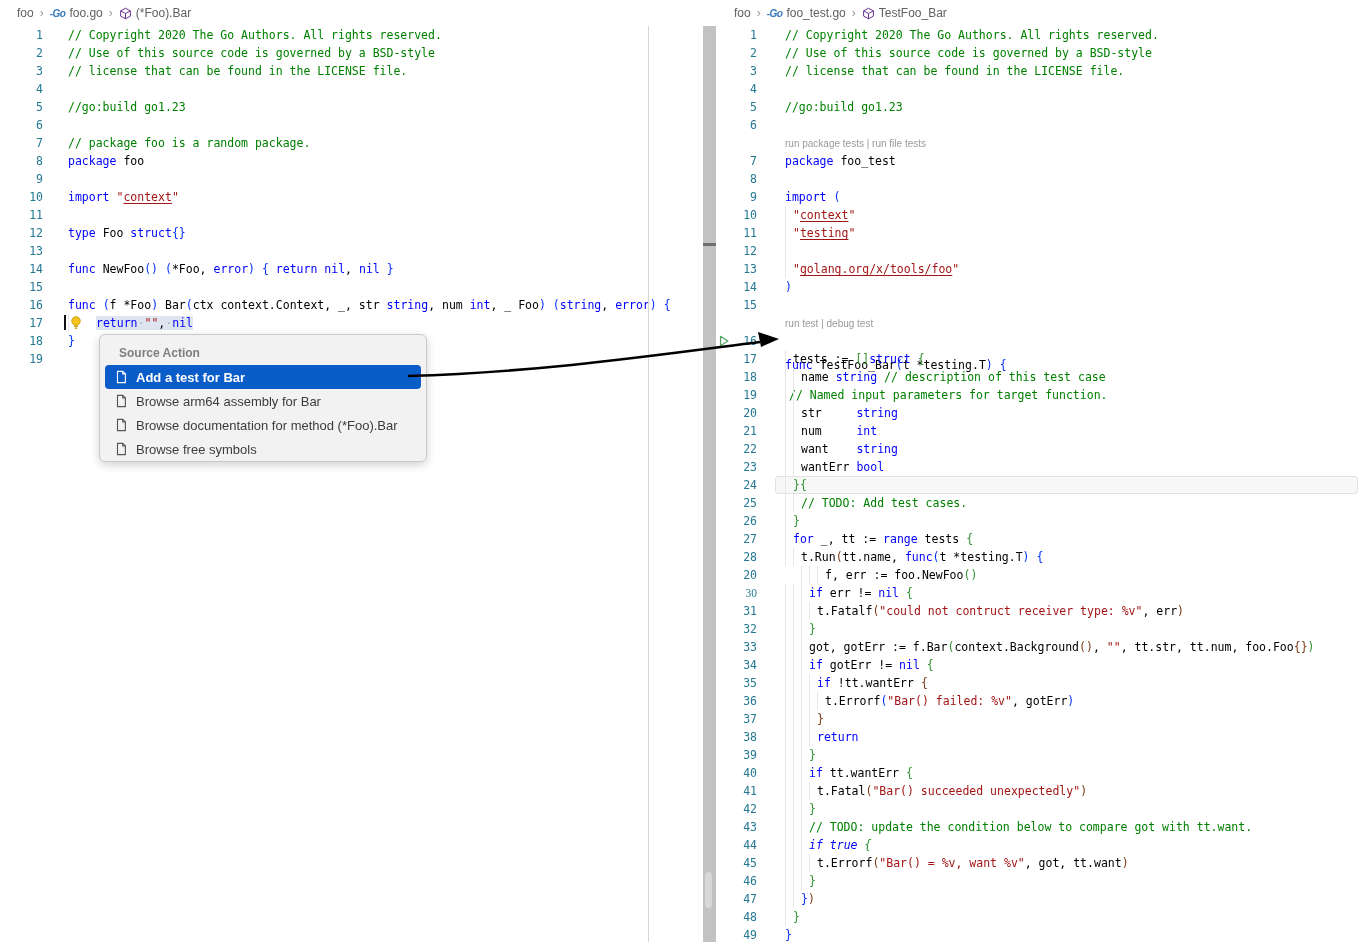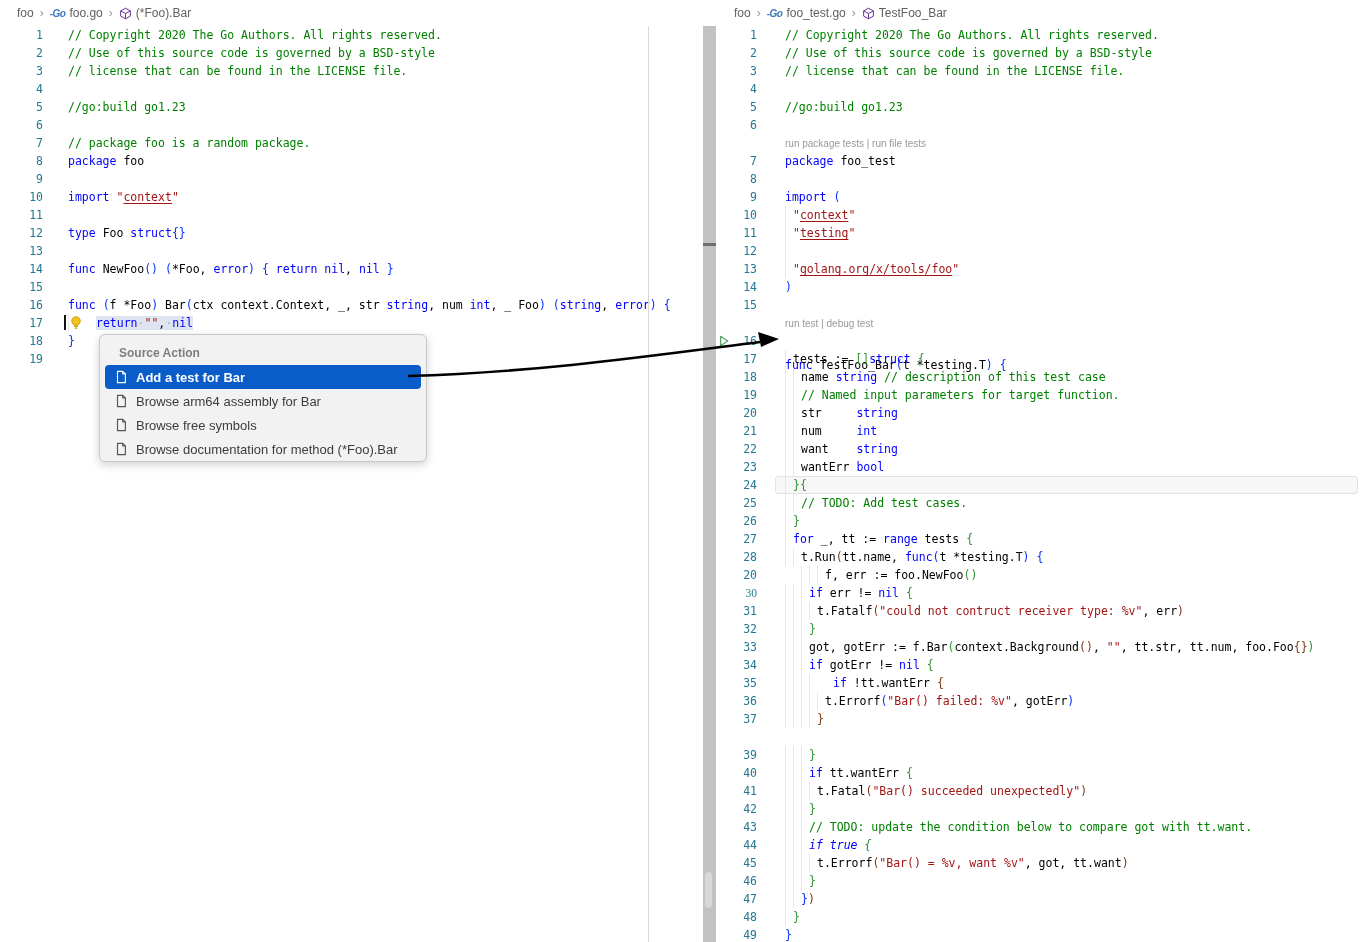--- a/index.html
+++ b/index.html
@@ -267,21 +267,21 @@
         <div class="row" style="top: 350px;">
           <span class="ln" style="left: 0px; width: 40px;">17</span>
           <span class="ct" style="left: 68px;"><span class="guide" style="left: 0px;"></span><span class="txt" style="padding-left: 8px;"><span class="p">tests := </span><span class="b2">[]</span><span class="k">struct</span><span class="p"> </span><span class="b2">{</span></span></span>
         </div>
         <div class="row" style="top: 368px;">
           <span class="ln" style="left: 0px; width: 40px;">18</span>
           <span class="ct" style="left: 68px;"><span class="guide" style="left: 0px;"></span><span class="guide" style="left: 8px;"></span><span class="txt" style="padding-left: 16px;"><span class="p">name </span><span class="k">string</span><span class="p"> </span><span class="c">// description of this test case</span></span></span>
         </div>
         <div class="row" style="top: 386px;">
           <span class="ln" style="left: 0px; width: 40px;">19</span>
-          <span class="ct" style="left: 68px;"><span class="guide" style="left: 0px;"></span><span class="guide" style="left: 8px;"></span><span class="txt" style="padding-left: 16px;"><span class="c">// Named input parameters for target function.</span></span></span>
+          <span class="ct" style="left: 68px;"><span class="guide" style="left: 0px;"></span><span class="guide" style="left: 8px;"></span><span class="txt" style="padding-left: 4px;"><span class="c">// Named input parameters for target function.</span></span></span>
         </div>
         <div class="row" style="top: 404px;">
           <span class="ln" style="left: 0px; width: 40px;">20</span>
           <span class="ct" style="left: 68px;"><span class="guide" style="left: 0px;"></span><span class="guide" style="left: 8px;"></span><span class="txt" style="padding-left: 16px;"><span class="p">str     </span><span class="k">string</span></span></span>
         </div>
         <div class="row" style="top: 422px;">
           <span class="ln" style="left: 0px; width: 40px;">21</span>
           <span class="ct" style="left: 68px;"><span class="guide" style="left: 0px;"></span><span class="guide" style="left: 8px;"></span><span class="txt" style="padding-left: 16px; text-align: center;"><span class="p">num     </span><span class="k">int</span></span></span>
         </div>
         <div class="row" style="top: 440px;">
@@ -332,29 +332,33 @@
         <div class="row" style="top: 638px;">
           <span class="ln" style="left: 0px; width: 40px;">33</span>
           <span class="ct" style="left: 68px;"><span class="guide" style="left: 0px;"></span><span class="guide" style="left: 8px;"></span><span class="guide" style="left: 16px;"></span><span class="txt" style="padding-left: 24px;"><span class="p">got, gotErr := f.Bar</span><span class="b2">(</span><span class="p">context.Background</span><span class="b3">()</span><span class="p">, </span><span class="s">""</span><span class="p">, tt.str, tt.num, foo.Foo</span><span class="b3">{}</span><span class="b2">)</span></span></span>
         </div>
         <div class="row" style="top: 656px;">
           <span class="ln" style="left: 0px; width: 40px;">34</span>
           <span class="ct" style="left: 68px;"><span class="guide" style="left: 0px;"></span><span class="guide" style="left: 8px;"></span><span class="guide" style="left: 16px;"></span><span class="txt" style="padding-left: 24px;"><span class="k">if</span><span class="p"> gotErr != </span><span class="k">nil</span><span class="p"> </span><span class="b2">{</span></span></span>
         </div>
         <div class="row" style="top: 674px;">
           <span class="ln" style="left: 0px; width: 40px;">35</span>
-          <span class="ct" style="left: 68px;"><span class="guide" style="left: 0px;"></span><span class="guide" style="left: 8px;"></span><span class="guide" style="left: 16px;"></span><span class="guide" style="left: 24px;"></span><span class="txt" style="padding-left: 48px;"><span class="k">if</span><span class="p"> !tt.wantErr </span><span class="b3">{</span></span></span>
+          <span class="ct" style="left: 68px;"><span class="guide" style="left: 0px;"></span><span class="guide" style="left: 8px;"></span><span class="guide" style="left: 16px;"></span><span class="guide" style="left: 24px;"></span><span class="txt" style="padding-left: 32px;"><span class="k">if</span><span class="p"> !tt.wantErr </span><span class="b3">{</span></span></span>
         </div>
         <div class="row" style="top: 692px;">
           <span class="ln" style="left: 0px; width: 40px;">36</span>
           <span class="ct" style="left: 68px;"><span class="guide" style="left: 0px;"></span><span class="guide" style="left: 8px;"></span><span class="guide" style="left: 16px;"></span><span class="guide" style="left: 24px;"></span><span class="guide" style="left: 32px;"></span><span class="txt" style="padding-left: 40px;"><span class="p">t.Errorf</span><span class="b1">(</span><span class="s">"Bar() failed: %v"</span><span class="p">, gotErr</span><span class="b1">)</span></span></span>
         </div>
         <div class="row" style="top: 710px;">
           <span class="ln" style="left: 0px; width: 40px;">37</span>
           <span class="ct" style="left: 68px;"><span class="guide" style="left: 0px;"></span><span class="guide" style="left: 8px;"></span><span class="guide" style="left: 16px;"></span><span class="guide" style="left: 24px;"></span><span class="txt" style="padding-left: 32px;"><span class="b3">}</span></span></span>
+        </div>
+        <div class="row" style="top: 728px;">
+          <span class="ln" style="left: 0px; width: 40px;">38</span>
+          <span class="ct" style="left: 68px;"><span class="guide" style="left: 0px;"></span><span class="guide" style="left: 8px;"></span><span class="guide" style="left: 16px;"></span><span class="guide" style="left: 24px;"></span><span class="txt" style="padding-left: 32px;"><span class="k">return</span></span></span>
         </div>
         <div class="row" style="top: 746px;">
           <span class="ln" style="left: 0px; width: 40px;">39</span>
           <span class="ct" style="left: 68px;"><span class="guide" style="left: 0px;"></span><span class="guide" style="left: 8px;"></span><span class="guide" style="left: 16px;"></span><span class="txt" style="padding-left: 24px;"><span class="b2">}</span></span></span>
         </div>
         <div class="row" style="top: 764px;">
           <span class="ln" style="left: 0px; width: 40px;">40</span>
           <span class="ct" style="left: 68px;"><span class="guide" style="left: 0px;"></span><span class="guide" style="left: 8px;"></span><span class="guide" style="left: 16px;"></span><span class="txt" style="padding-left: 24px;"><span class="k">if</span><span class="p"> tt.wantErr </span><span class="b2">{</span></span></span>
         </div>
         <div class="row" style="top: 782px;">
@@ -417,28 +421,28 @@
             <path d="M4 1.5 h6 l3 3 V14.5 h-9 Z" fill="none" stroke="#555555" stroke-width="1.3" stroke-linejoin="round"></path>
             <path d="M10 1.5 V4.5 h3" fill="none" stroke="#555555" stroke-width="1.3"></path>
           </svg>
           <span>Browse arm64 assembly for Bar</span>
         </div>
         <div class="mi">
           <svg width="14" height="14" viewBox="0 0 16 16">
             <path d="M4 1.5 h6 l3 3 V14.5 h-9 Z" fill="none" stroke="#555555" stroke-width="1.3" stroke-linejoin="round"></path>
             <path d="M10 1.5 V4.5 h3" fill="none" stroke="#555555" stroke-width="1.3"></path>
           </svg>
-          <span>Browse free symbols</span>
+          <span>Browse documentation for method (*Foo).Bar</span>
         </div>
         <div class="mi">
           <svg width="14" height="14" viewBox="0 0 16 16">
             <path d="M4 1.5 h6 l3 3 V14.5 h-9 Z" fill="none" stroke="#555555" stroke-width="1.3" stroke-linejoin="round"></path>
             <path d="M10 1.5 V4.5 h3" fill="none" stroke="#555555" stroke-width="1.3"></path>
           </svg>
-          <span>Browse documentation for method (*Foo).Bar</span>
+          <span>Browse free symbols</span>
         </div>
       </div>
   </div>
 
   <svg id="arrow-svg">
     <path d="M408,376 C540,372 650,356 760,342" stroke="#000000" stroke-width="2.6" fill="none"></path>
     <polygon points="779,339 758,332 761,347" fill="#000000"></polygon>
   </svg>
 
 </div>

